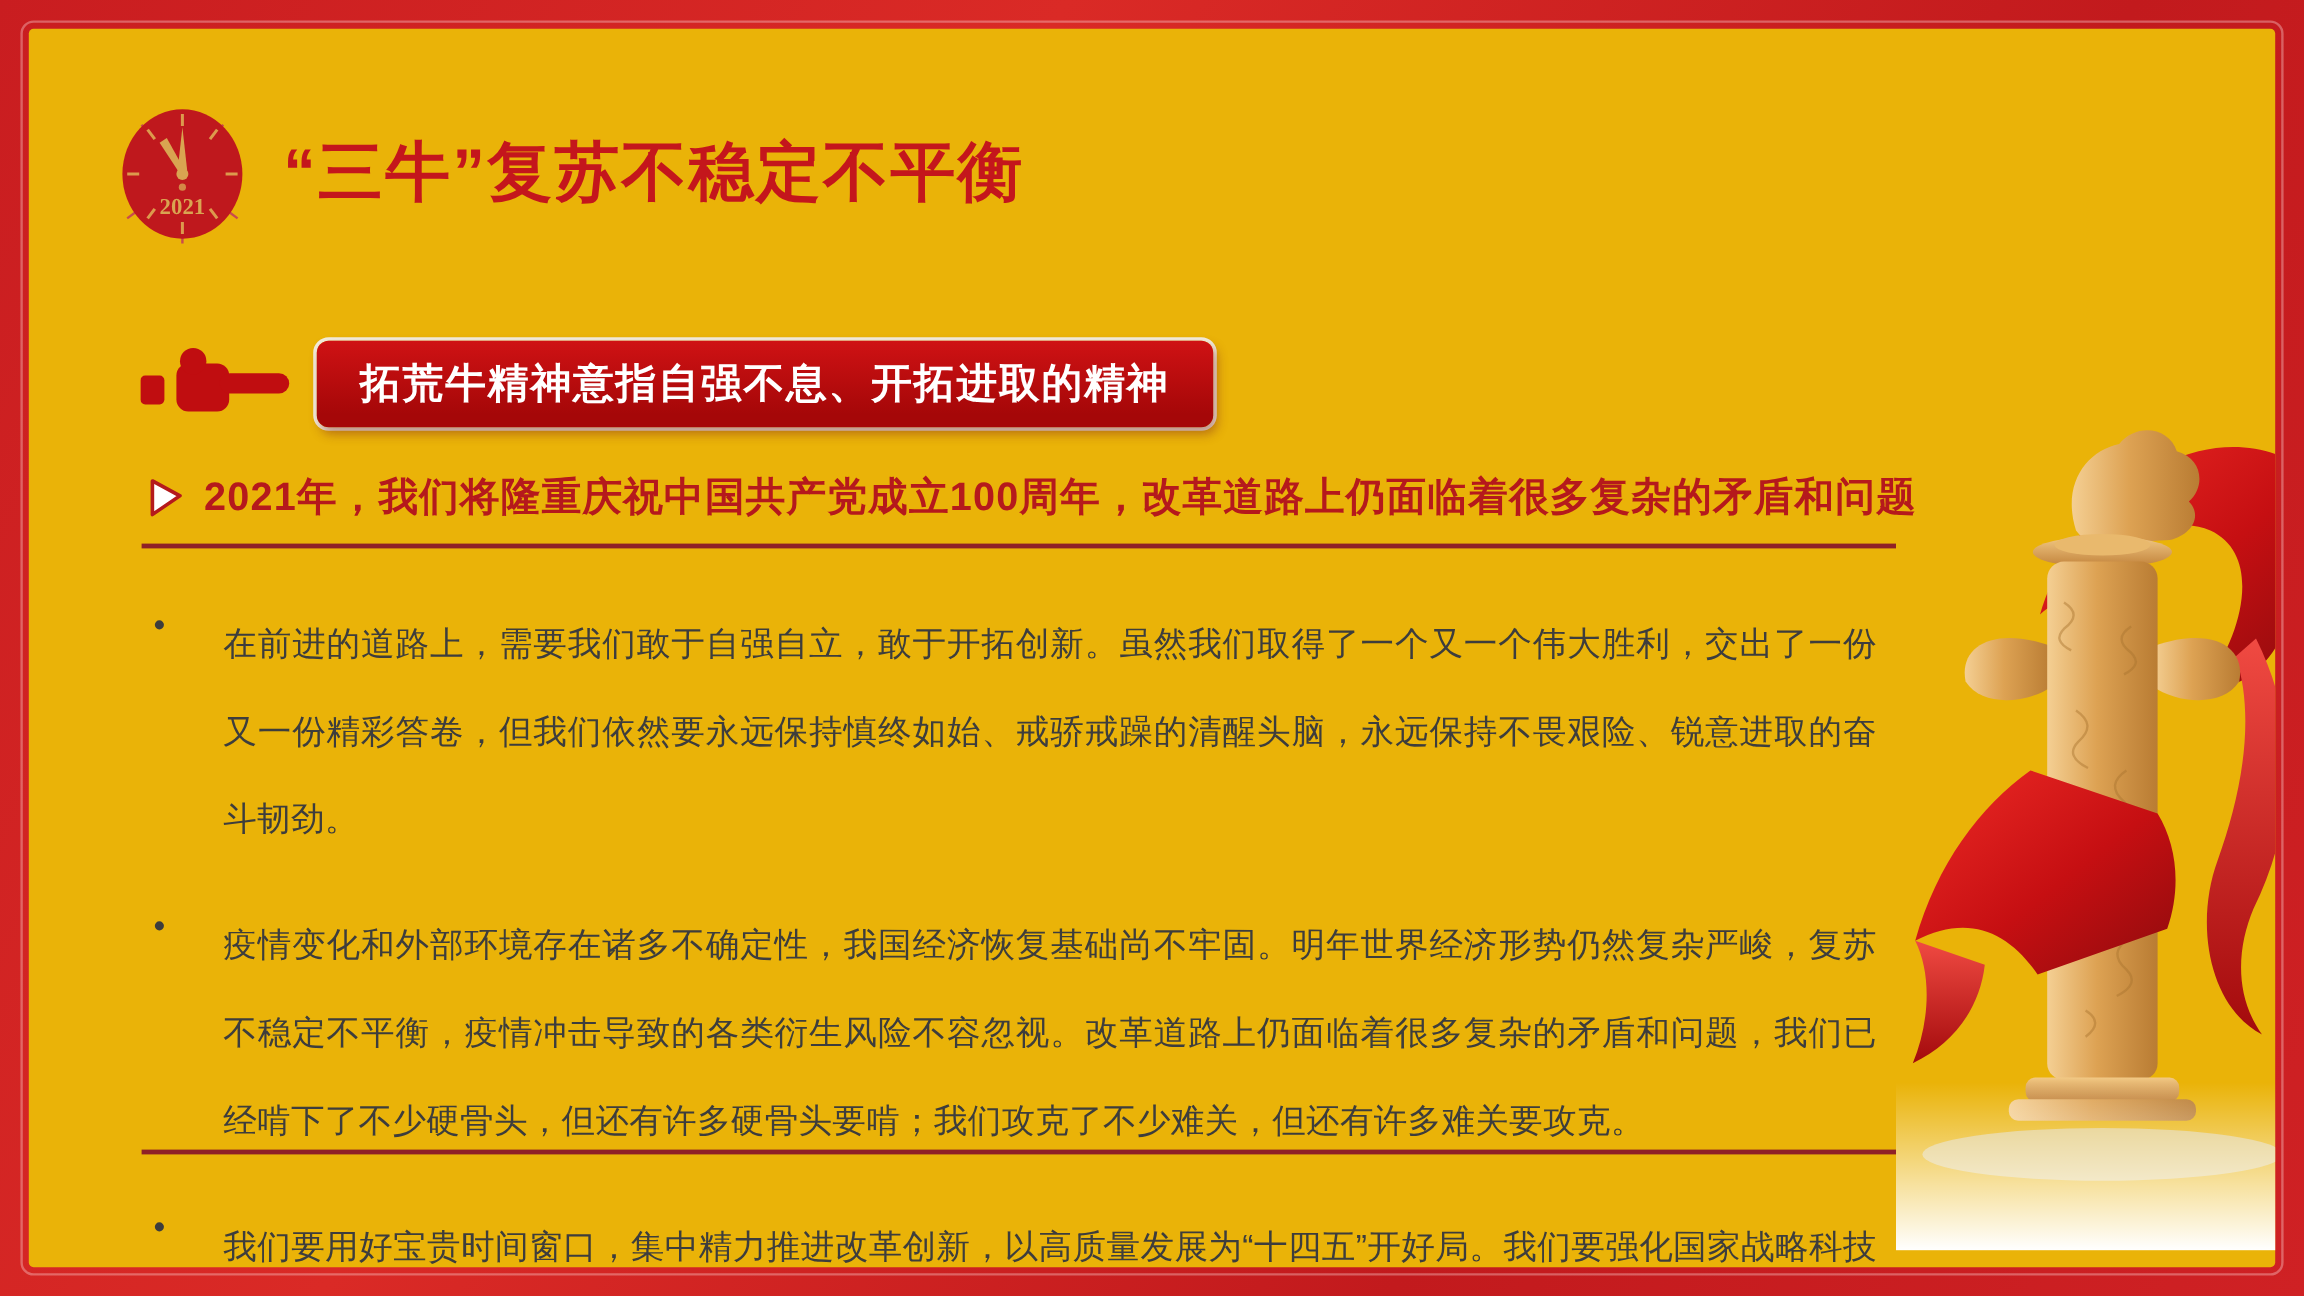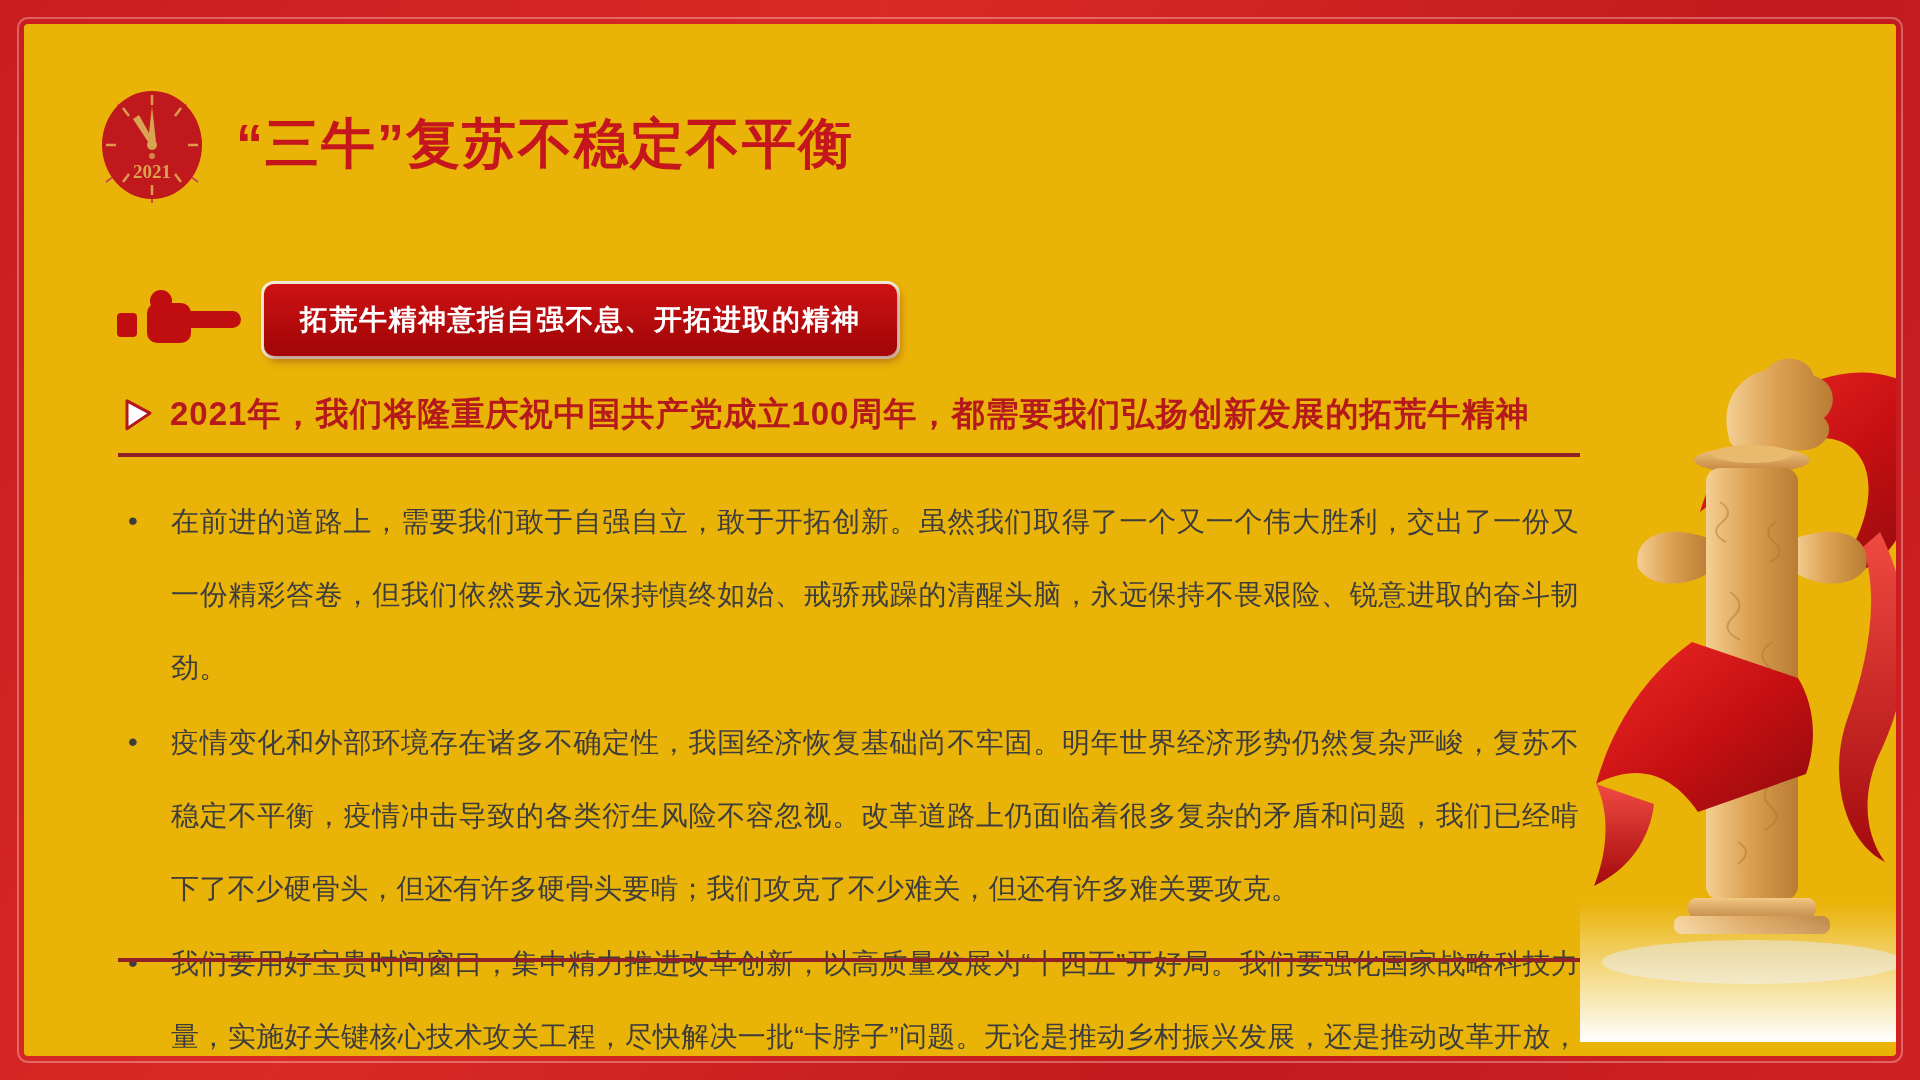--- a/index.html
+++ b/index.html
@@ -20,21 +20,21 @@
     position:absolute;left:212px;top:84px;margin:0;
     font-size:54px;font-weight:bold;color:var(--title-red,#c4161c);
     letter-spacing:2px;white-space:nowrap;
   }
   
   .hand{position:absolute;left:93px;top:263px;width:146px;height:70px;}
   .banner{
     position:absolute;left:240px;top:260px;height:72px;line-height:72px;
     padding:0 36px;border-radius:10px;white-space:nowrap;
     background:linear-gradient(180deg,#cf1214,#a50708 85%);
-    color:#ffffff;font-size:28px;font-weight:bold;letter-spacing:1.5px;
+    color:#ffffff;font-size:34px;font-weight:bold;letter-spacing:1.5px;
     box-shadow:3px 5px 9px rgba(120,30,30,.45),0 0 0 3px rgba(245,245,245,.9);
     z-index:3;
   }
   
   .highlight{
     position:absolute;left:100px;top:368px;width:1560px;
     color:var(--highlight-red,#b5191c);font-size:33px;font-weight:bold;
     letter-spacing:1px;white-space:nowrap;z-index:2;
     display:flex;align-items:center;
   }
@@ -43,21 +43,21 @@
   .rule{position:absolute;left:94px;width:1462px;height:4px;background:var(--divider-maroon,#8f2127);z-index:2;}
   .rule-top{top:429px;}
   .rule-bottom{top:934px;}
   
   .bullets{position:absolute;left:104px;top:460px;width:1452px;z-index:2;}
   .brow{display:flex;align-items:flex-start;}
   .bdot{
     flex:0 0 42px;font-size:28px;line-height:73px;color:#3d3d3d;
   }
   .btxt{
-    flex:1;margin:1px;text-align:justify;color:var(--body-text,#3d3d3d);
+    flex:1;margin:16px;text-align:justify;color:var(--body-text,#3d3d3d);
     font-size:28px;line-height:73px;letter-spacing:.2px;
   }
   
   .pillar{position:absolute;left:1556px;top:318px;width:350px;height:700px;z-index:1;pointer-events:none;}
 </style>
 </head>
 <body>
 
 <div class="content">
 
@@ -99,21 +99,21 @@
       <rect x="66" y="24" width="58" height="17" rx="8.5"></rect>
     </g>
   </svg>
 
   <div class="banner">拓荒牛精神意指自强不息、开拓进取的精神</div>
 
   <div class="highlight">
     <svg class="arr" viewBox="0 0 30 34">
       <polygon points="3,3 26,17 3,31" fill="#ffffff" stroke="#b5191c" stroke-width="3" stroke-linejoin="round" transform="skewY(-4)"></polygon>
     </svg>
-    <span>2021年，我们将隆重庆祝中国共产党成立100周年，都需要我们弘扬创新发展的拓荒牛精神</span>
+    <span>2021年，我们将隆重庆祝中国共产党成立100周年，改革道路上仍面临着很多复杂的矛盾和问题</span>
   </div>
 
   <div class="rule rule-top"></div>
 
   <div class="bullets" id="bullets">
       <div class="brow">
         <span class="bdot">•</span>
         <p class="btxt">在前进的道路上，需要我们敢于自强自立，敢于开拓创新。虽然我们取得了一个又一个伟大胜利，交出了一份又一份精彩答卷，但我们依然要永远保持慎终如始、戒骄戒躁的清醒头脑，永远保持不畏艰险、锐意进取的奋斗韧劲。</p>
       </div>
       <div class="brow">

